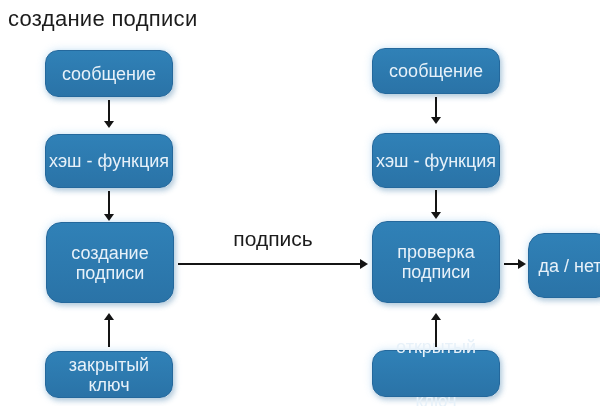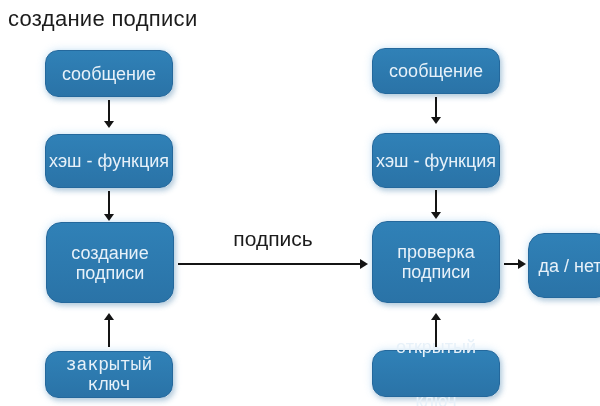--- a/index.html
+++ b/index.html
@@ -47,21 +47,21 @@
     color: var(--node-text);
     font-size: 18px;
     line-height: 20px;
     box-shadow: 2px 3px 5px rgba(45, 95, 135, 0.25), 0 0 9px rgba(145, 200, 240, 0.45);
   }
   .node span { display: block; }
 
   .n-msg-left    { left: 45px;  top: 50px;  width: 128px; height: 47px; }
   .n-hash-left   { left: 45px;  top: 134px; width: 128px; height: 54px; }
   .n-sign-left   { left: 46px;  top: 222px; width: 128px; height: 81px; border-radius: 15px; }
-  .n-key-left    { left: 45px;  top: 351px; width: 128px; height: 47px; font-family: Liberation Mono, monospace; }
+  .n-key-left    { left: 45px;  top: 351px; width: 128px; height: 47px; }
   .n-msg-right   { left: 372px; top: 48px;  width: 128px; height: 46px; }
   .n-hash-right  { left: 372px; top: 133px; width: 128px; height: 55px; }
   .n-verify      { left: 372px; top: 221px; width: 128px; height: 82px; border-radius: 15px; }
   .n-key-right   { left: 372px; top: 350px; width: 128px; height: 47px; gap: 34px; }
   .n-result      { left: 528px; top: 233px; width: 84px;  height: 65px; border-radius: 16px; }
 
   .arrow-v {
     position: absolute;
     width: 2px;
     background: var(--arrow);

